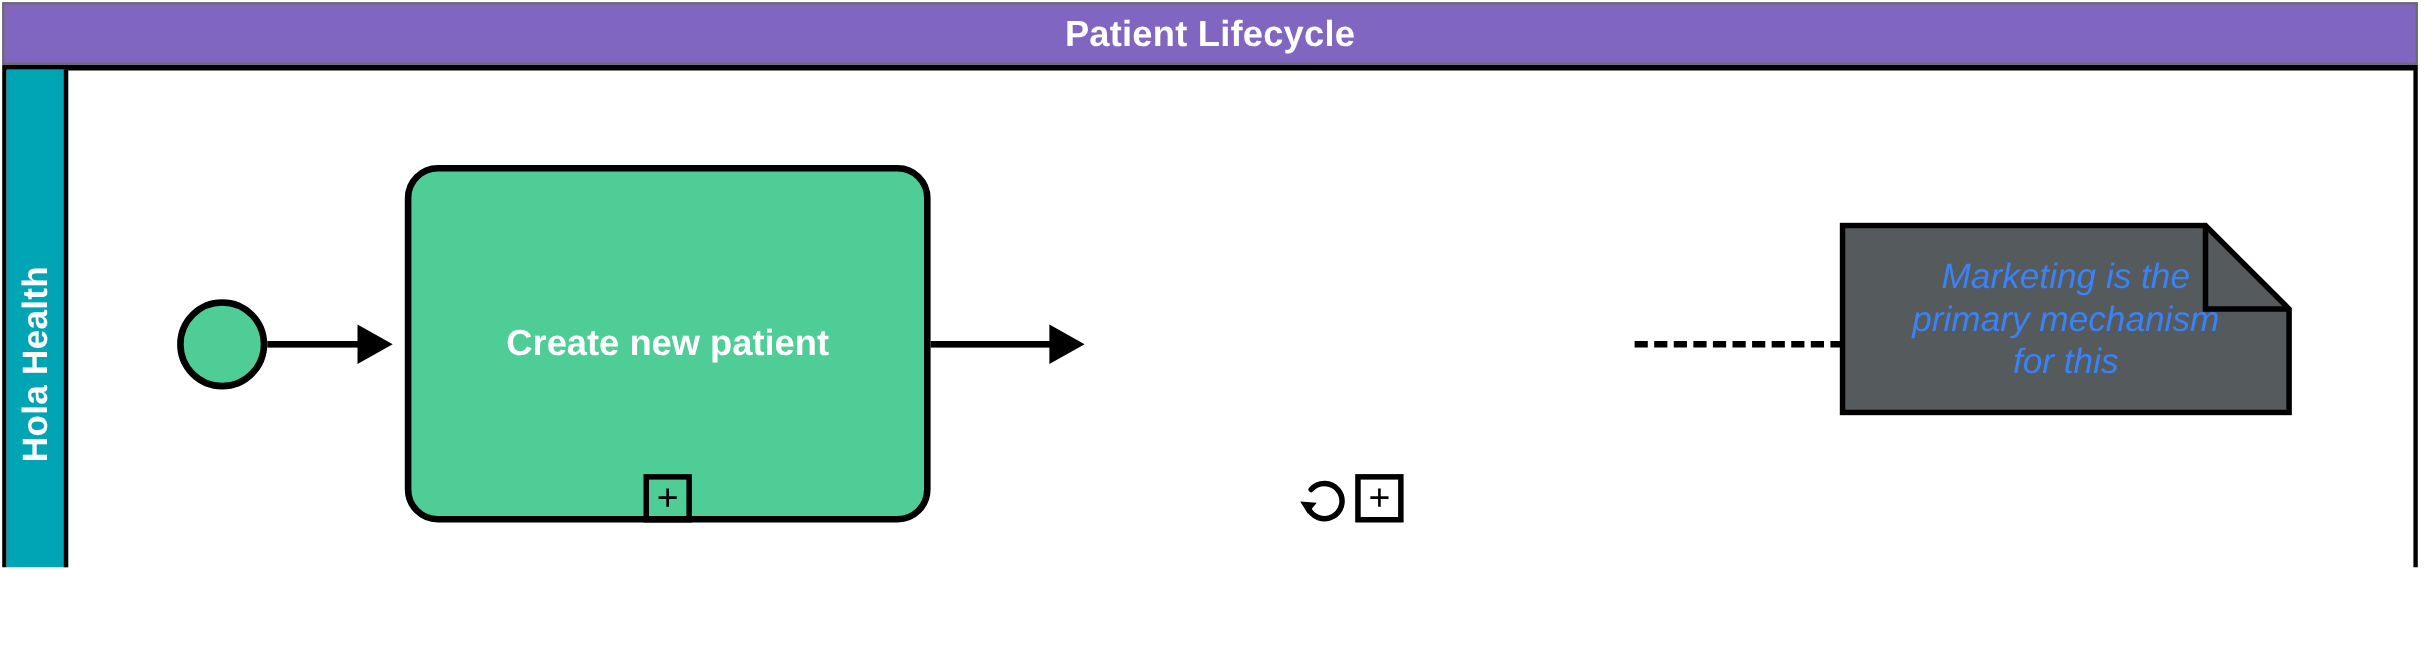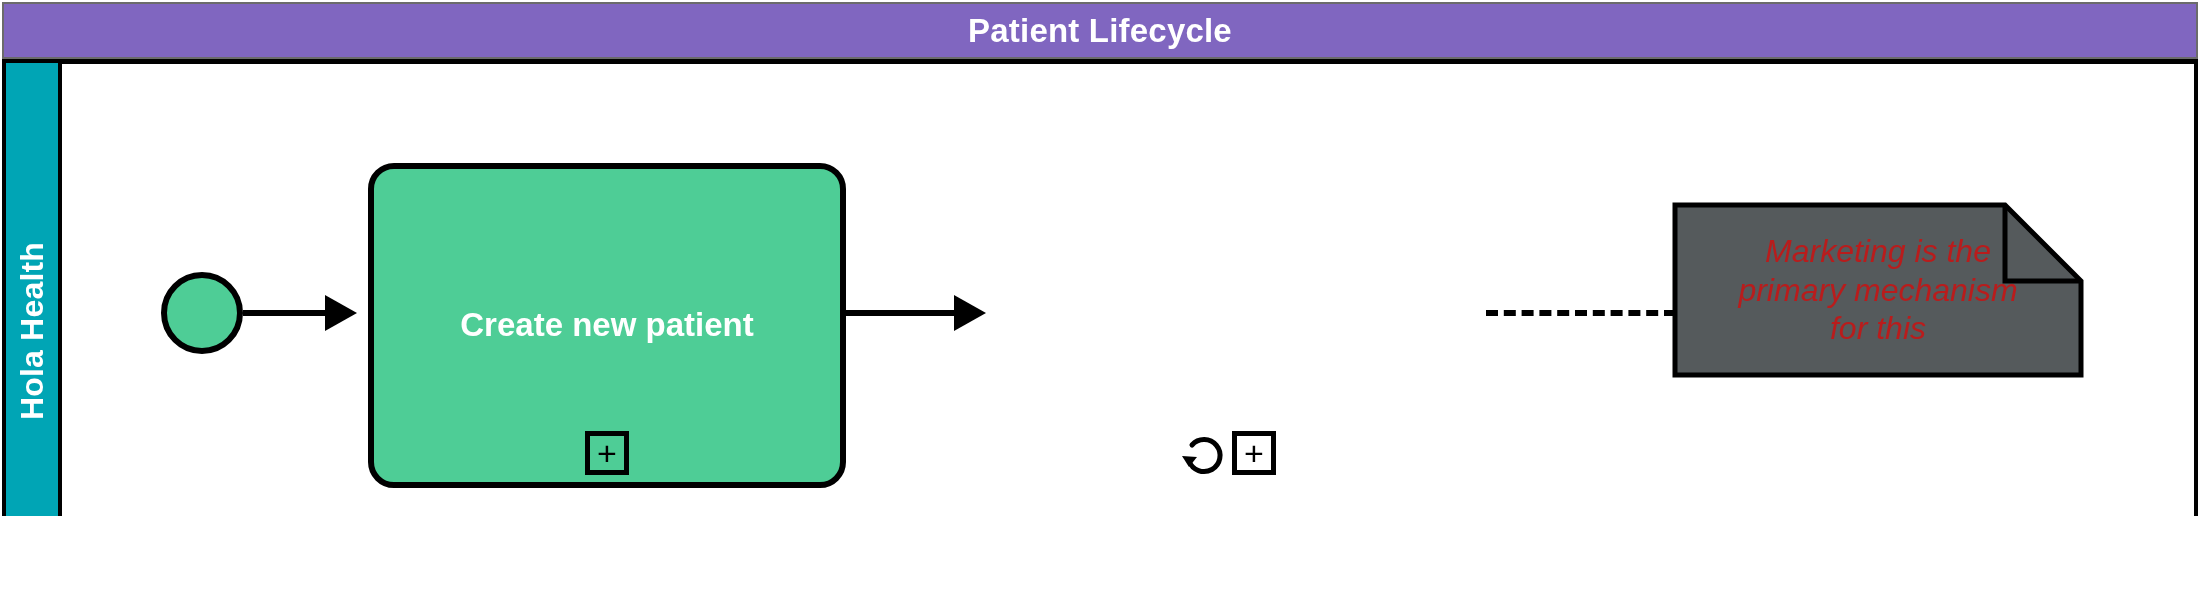--- a/index.html
+++ b/index.html
@@ -164,21 +164,21 @@
   .note svg { display: block; }
   .note-text {
     position: absolute;
     left: 0;
     top: 0;
     width: 412px;
     height: 176px;
     display: flex;
     align-items: center;
     justify-content: center;
-    color: #b91c1c;
+    color: #3b82f6;
     font-size: 32px;
     font-style: italic;
     font-weight: normal;
     text-align: center;
     line-height: 1.2;
     white-space: pre-line;
     padding: 0 14px;
     box-sizing: border-box;
   }
 
@@ -202,21 +202,21 @@
 
   <div class="lane-strip">
     <span class="lane-label">Hola Health</span>
   </div>
 
   <div class="start-event"></div>
 
   <div class="flow" style="left:243px; top:310px; width:84px;"></div>
   <div class="flow-head" style="left:325px; top:295px;"></div>
 
-  <div class="task task-green" style="left:368px; top:163px; width:478px; height:325px;">
+  <div class="task task-green" style="left:368px; top:150px; width:478px; height:325px;border-radius:30px;">
     <span class="task-label">Create new patient</span>
   </div>
   <div class="marker-plus" style="left:585px; top:431px;">
     <span>+</span>
   </div>
 
   <div class="flow" style="left:846px; top:310px; width:110px;"></div>
   <div class="flow-head" style="left:954px; top:295px;"></div>
 
 

